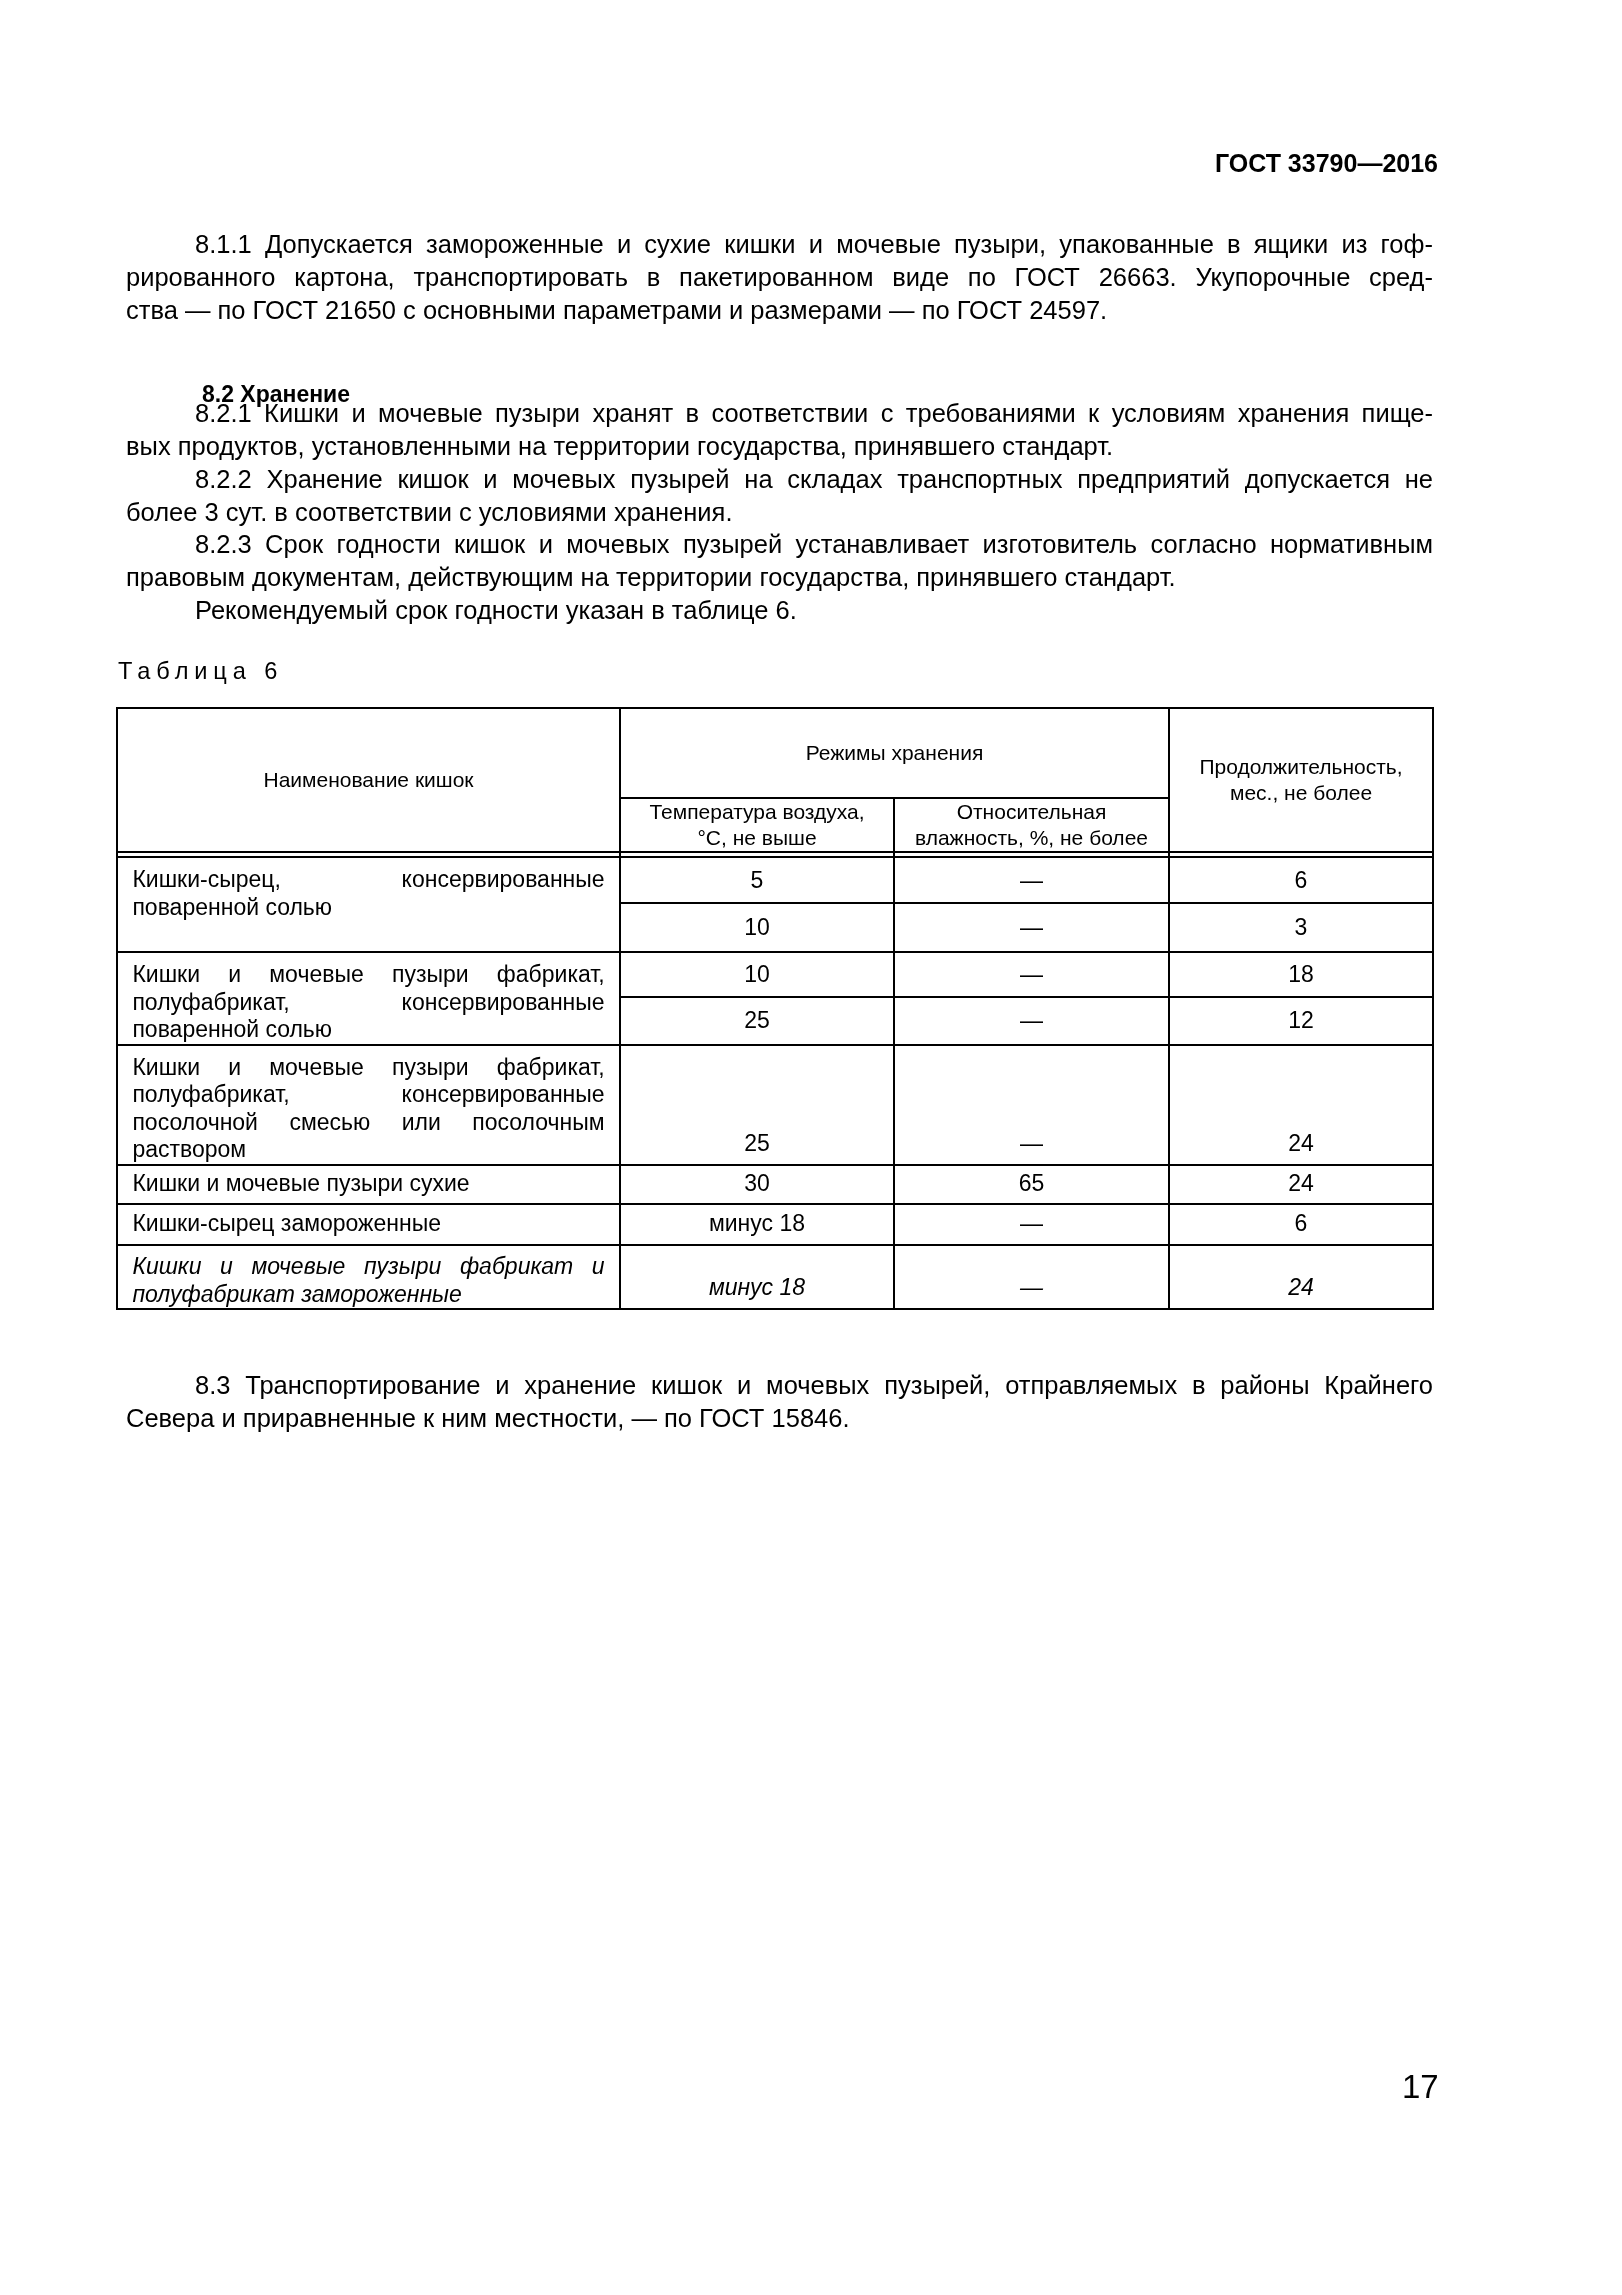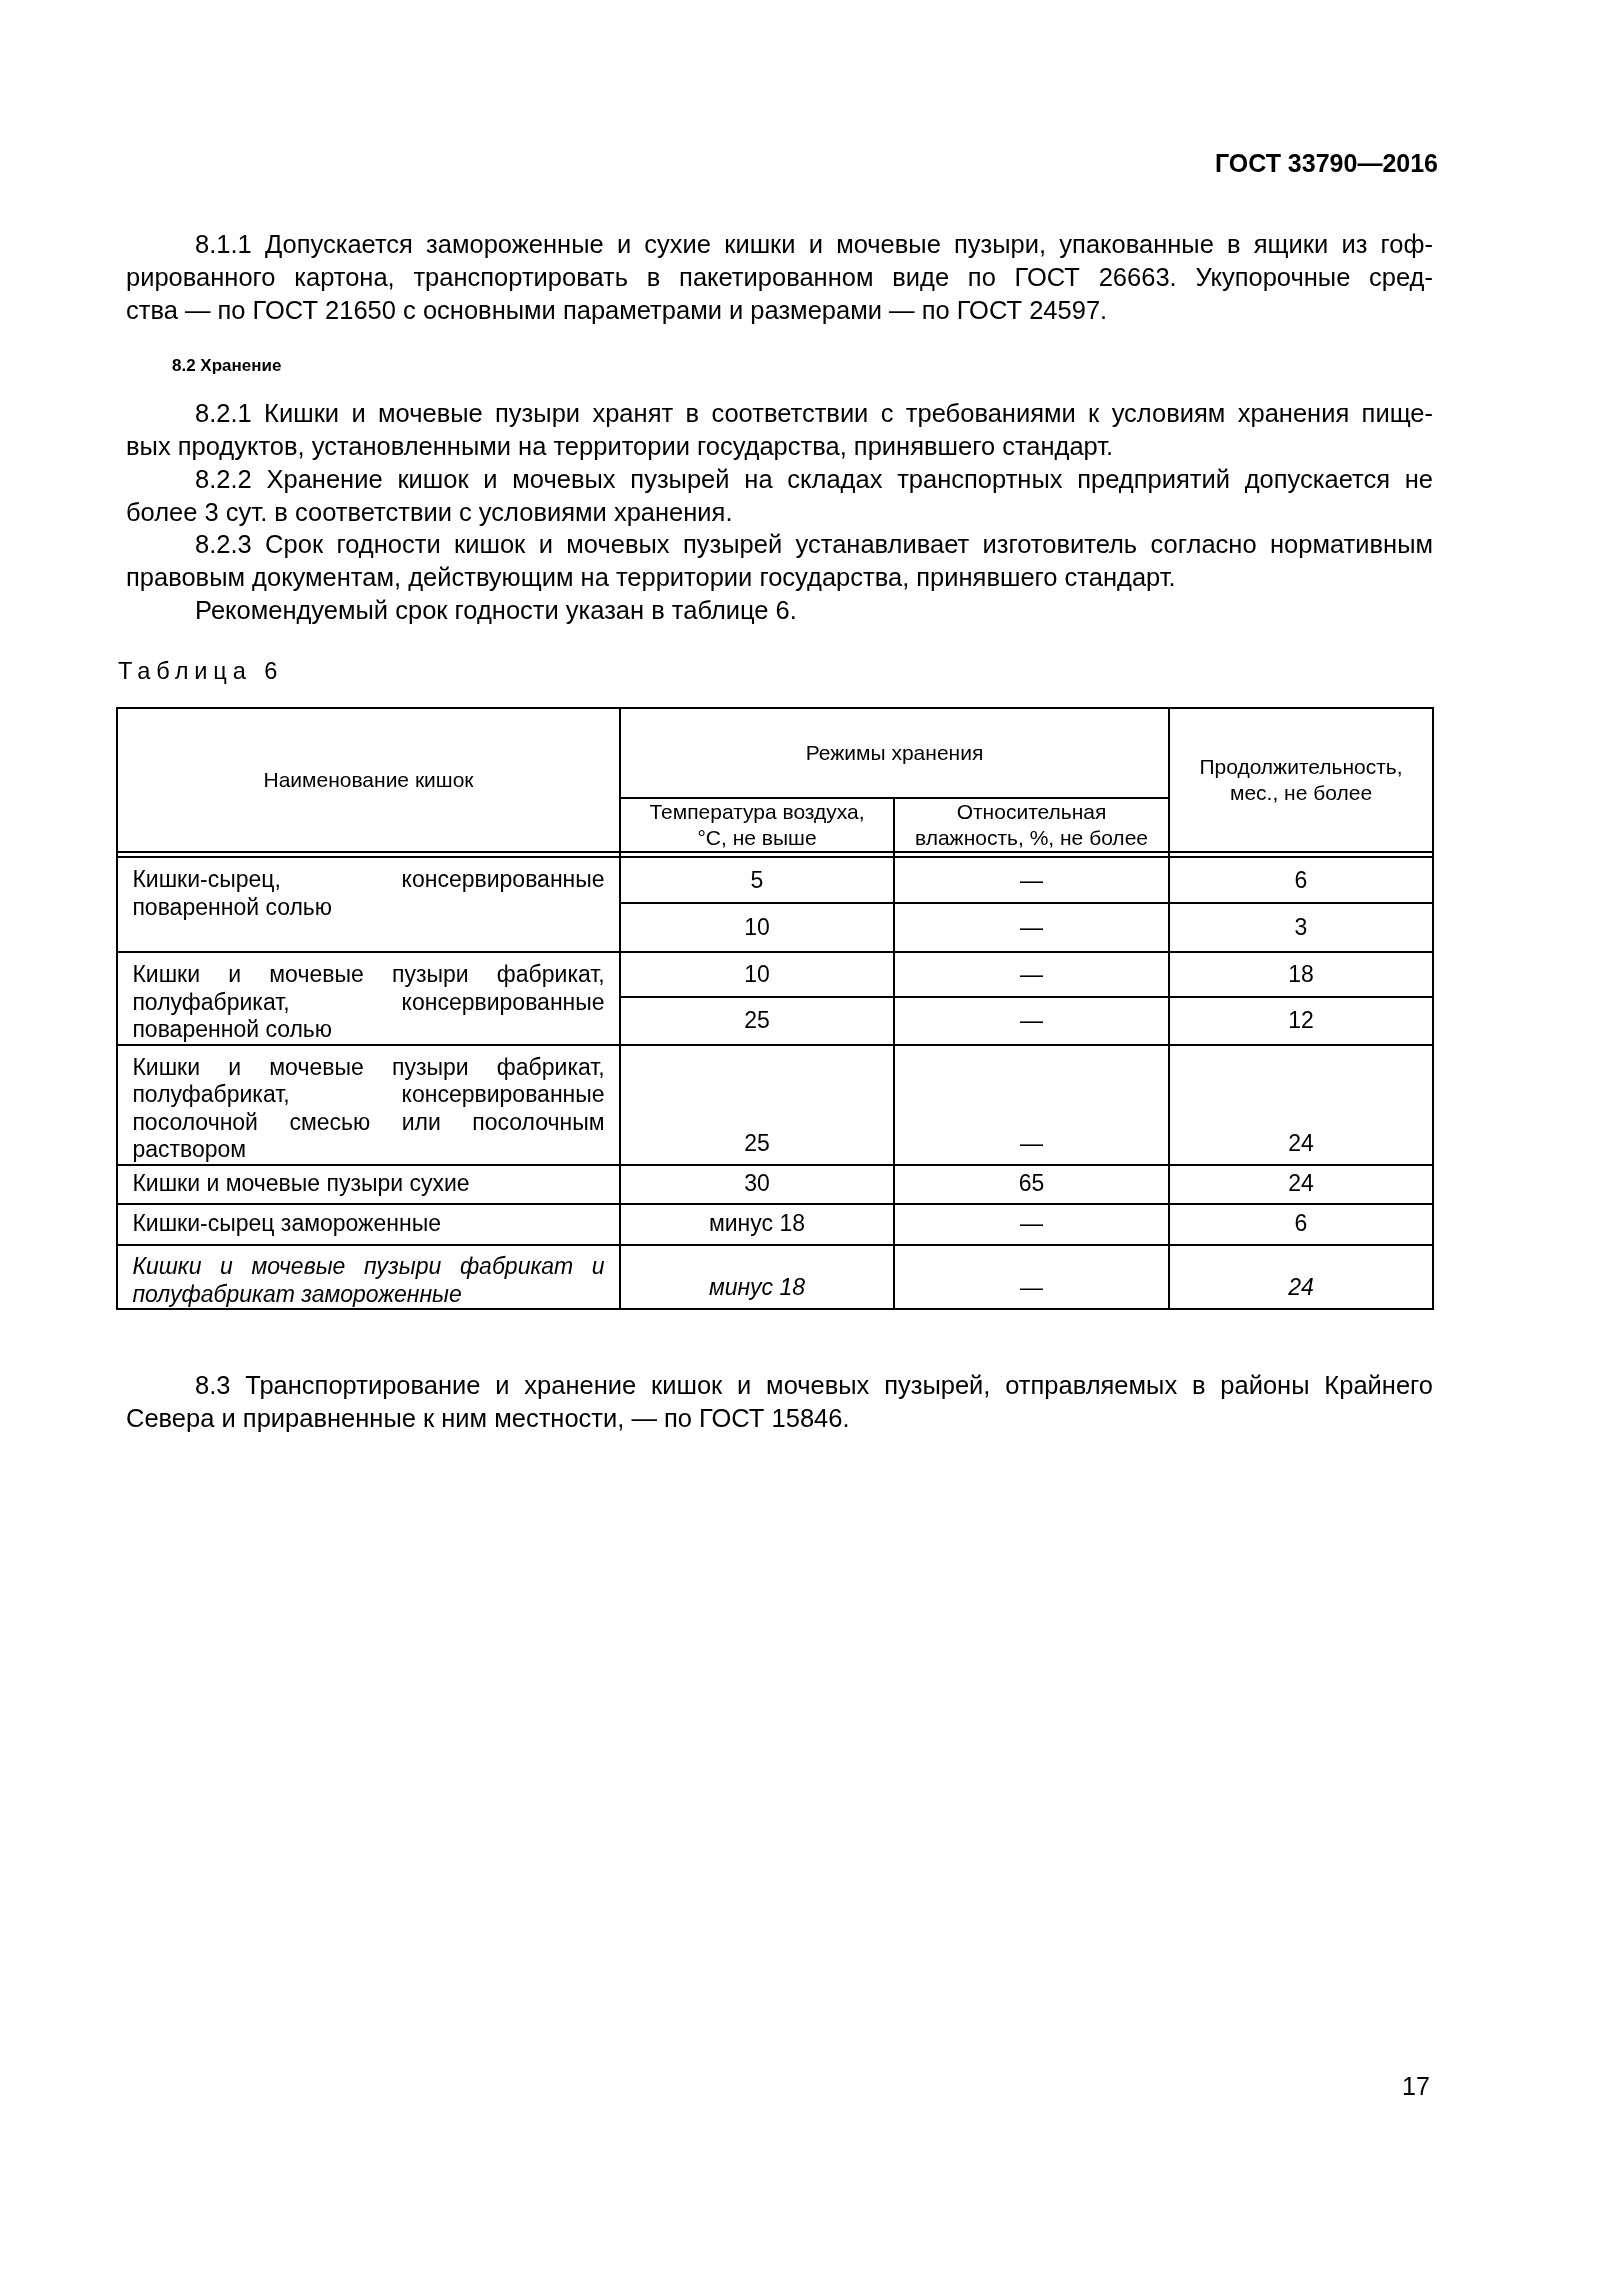--- a/index.html
+++ b/index.html
@@ -13,22 +13,22 @@
     font-size: 25px; font-weight: bold; line-height: 29px; white-space: nowrap; margin-left: 40px;
   }
   .para {
     position: absolute; left: 118px; width: 1315px;
     font-size: 25.5px; line-height: 33px; text-align: justify;
   }
   .para .line { display: block; white-space: nowrap; height: 33px; margin-left: 8px; }
   .para .line.just { text-align: justify; text-align-last: justify; white-space: normal; }
   .para .indent { padding-left: 69px; }
   .heading {
-    position: absolute; left: 172px;
-    font-size: 17px; line-height: 33px; font-weight: bold; white-space: nowrap;
+    position: absolute; left: 202px;
+    font-size: 23px; line-height: 33px; font-weight: bold; white-space: nowrap; margin-top: 29px;
   }
   .table-caption {
     position: absolute; left: 118px; top: 657px;
     font-size: 23.6px; line-height: 29px; letter-spacing: 5.9px; white-space: nowrap;
   }
   table.t6 {
     position: absolute; left: 116px; top: 707px;
     width: 1317px; border-collapse: collapse; table-layout: fixed;
     font-size: 23px; line-height: 27.5px;
   }
@@ -36,21 +36,21 @@
     border: 2px solid #000; padding: 0 14.4px; font-weight: normal;
   }
   table.t6 th { text-align: center; vertical-align: middle; font-size: 21px; line-height: 26px; }
   table.t6 td.name { text-align: justify; text-align-last: left; vertical-align: top; padding-top: 7.9px; }
   table.t6 td.num { text-align: center; vertical-align: bottom; padding-bottom: 6.5px; }
   table.t6 td.num.mid { vertical-align: middle; padding-bottom: 0; }
   table.t6 tr.head-bottom th { border-bottom: 2px solid #000; }
   table.t6 tr.double-sep td { height: 3.3px; padding: 0; border-left: 2px solid #000; border-right: 2px solid #000; }
   .page-number {
     position: absolute; left: 1402px; top: 2072px;
-    font-size: 25px; line-height: 29px;
+    font-size: 33px; line-height: 29px;
   }
 </style>
 </head>
 <body>
 
 <div class="page-header">ГОСТ 33790—2016</div>
 
 <div class="para" style="top:228px;">
   <span class="line just indent">8.1.1 Допускается замороженные и сухие кишки и мочевые пузыри, упакованные в ящики из гоф-</span>
   <span class="line just">рированного картона, транспортировать в пакетированном виде по ГОСТ 26663. Укупорочные сред-</span>

